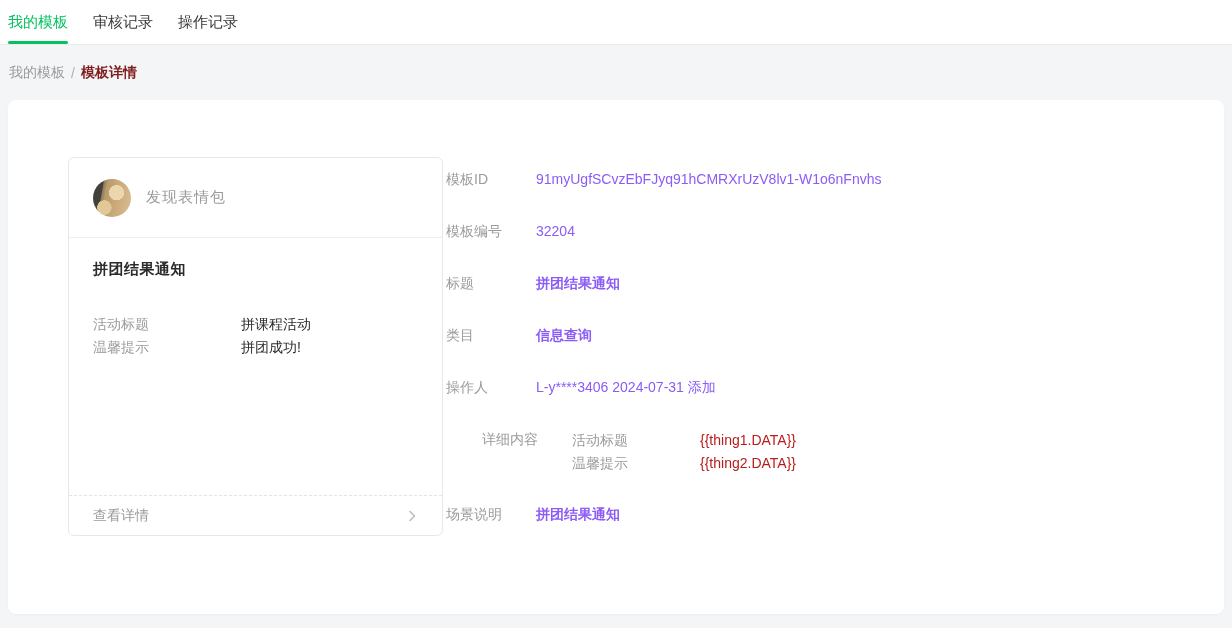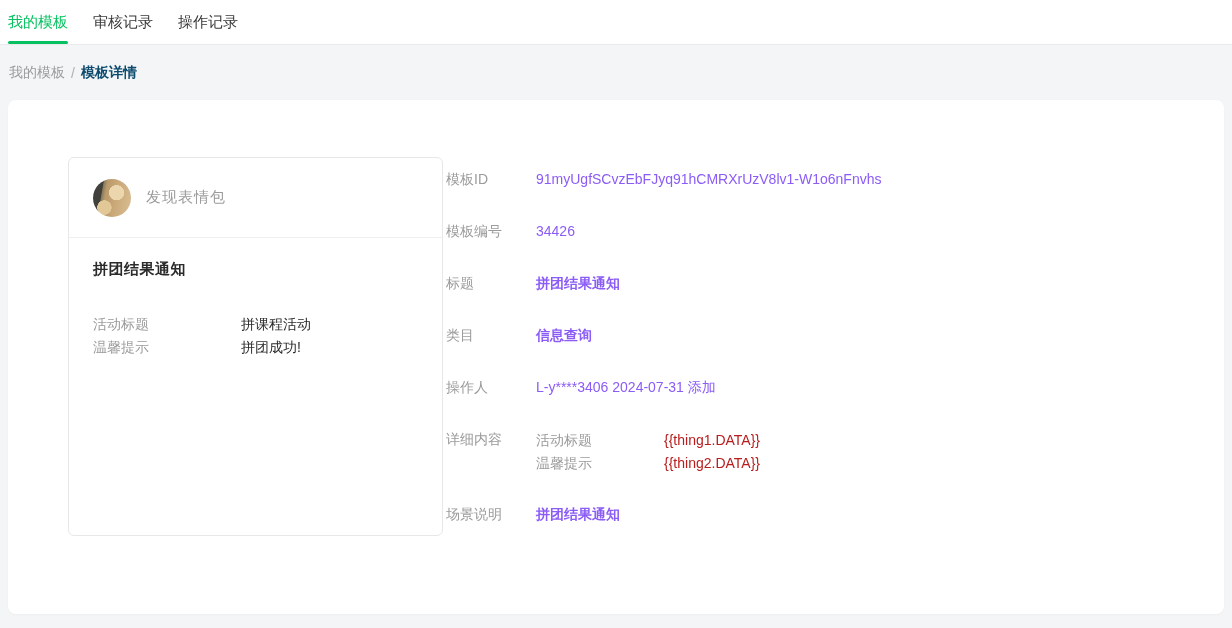--- a/index.html
+++ b/index.html
@@ -26,21 +26,21 @@
     content:""; position:absolute; left:0; right:0; bottom:0;
     height:3px; background:#07c160; border-radius:2px;
   }
 
   
   .breadcrumb {
     height:55px; display:flex; align-items:center;
     padding:0 9px; font-size:14px; color:#9b9b9b;
   }
   .breadcrumb .sep { margin:0 6px; color:#b0b0b0; }
-  .breadcrumb .current { color:#0c4a6e; font-weight:bold; }
+  .breadcrumb .current { color:#7f1d1d; font-weight:bold; }
   .breadcrumb .parent { cursor:pointer; }
 
   
   .panel {
     position:relative; margin:0 8px; height:514px;
     background:#ffffff; border-radius:8px;
     box-shadow:0 1px 3px rgba(0,0,0,0.03);
   }
 
   
@@ -76,21 +76,21 @@
   .chevron { display:flex; align-items:center; }
 
   
   .details {
     position:absolute; left:438px; top:69px; width:740px; font-size:14px;
   }
   .d-row { display:flex; margin-bottom:32px; line-height:20px; }
   .d-row .lbl { width:90px; flex:0 0 auto; color:#9b9b9b; }
   .d-row .val { color:#8b5cf6; }
   .d-row .val.strong { font-weight:bold; }
-  .d-row.content { margin-bottom:29px; }
+  .d-row.content { margin-bottom:29px;margin-left:36px; }
   .kv { display:flex; line-height:23px; }
   .kv .k { width:128px; flex:0 0 auto; color:#9b9b9b; }
   .kv .v { color:#b91c1c; }
 </style>
 </head>
 <body>
 
 <div class="tabbar">
   <div class="tab active">我的模板</div>
   <div class="tab">审核记录</div>
@@ -116,32 +116,40 @@
         <div class="pc-field">
           <span class="k">活动标题</span>
           <span class="v">拼课程活动</span>
         </div>
         <div class="pc-field">
           <span class="k">温馨提示</span>
           <span class="v">拼团成功!</span>
         </div>
       </div>
     </div>
+    <div class="pc-footer">
+      <span>查看详情</span>
+      <span class="chevron">
+        <svg width="12" height="12" viewBox="0 0 12 12">
+            <path d="M4 1.5 L8.5 6 L4 10.5" fill="none" stroke="#bdbdbd" stroke-width="1.6" stroke-linecap="round" stroke-linejoin="round"></path>
+          </svg>
+      </span>
+    </div>
   </div>
 
   <div class="details">
 
     <div class="d-row">
       <span class="lbl">模板ID</span>
       <span class="val">91myUgfSCvzEbFJyq91hCMRXrUzV8lv1-W1o6nFnvhs</span>
     </div>
 
     <div class="d-row">
       <span class="lbl">模板编号</span>
-      <span class="val">34426</span>
+      <span class="val">32204</span>
     </div>
 
     <div class="d-row">
       <span class="lbl">标题</span>
       <span class="val strong">拼团结果通知</span>
     </div>
 
     <div class="d-row">
       <span class="lbl">类目</span>
       <span class="val strong">信息查询</span>

